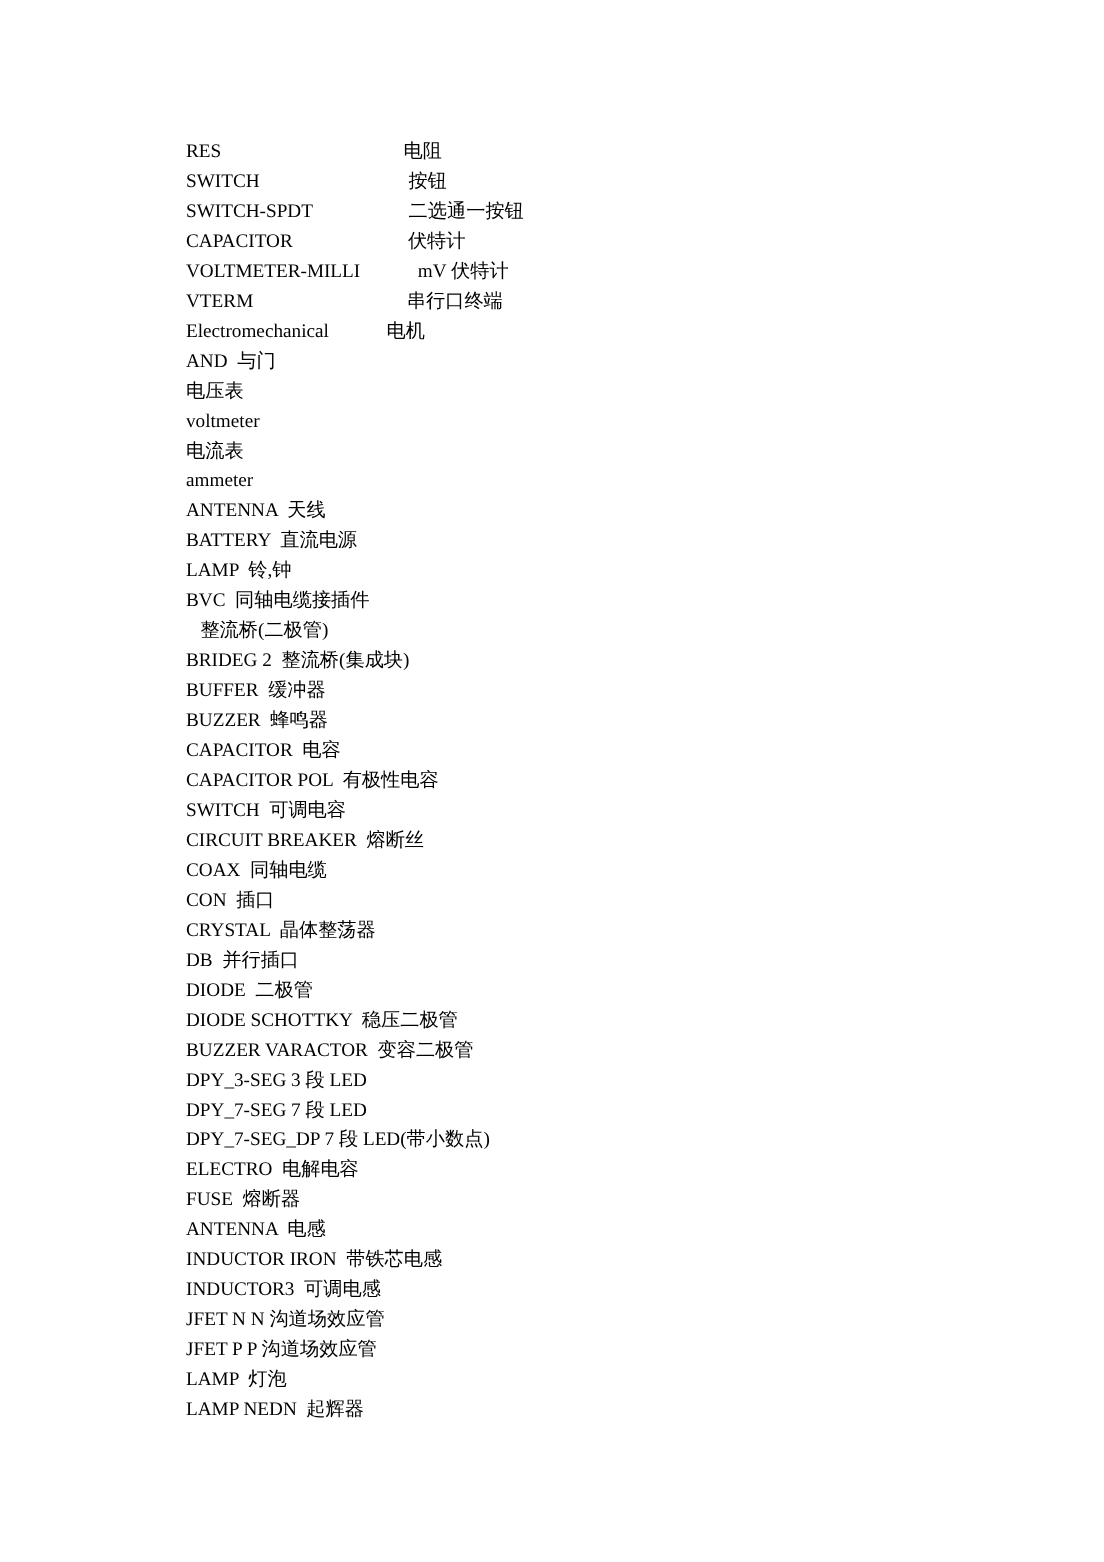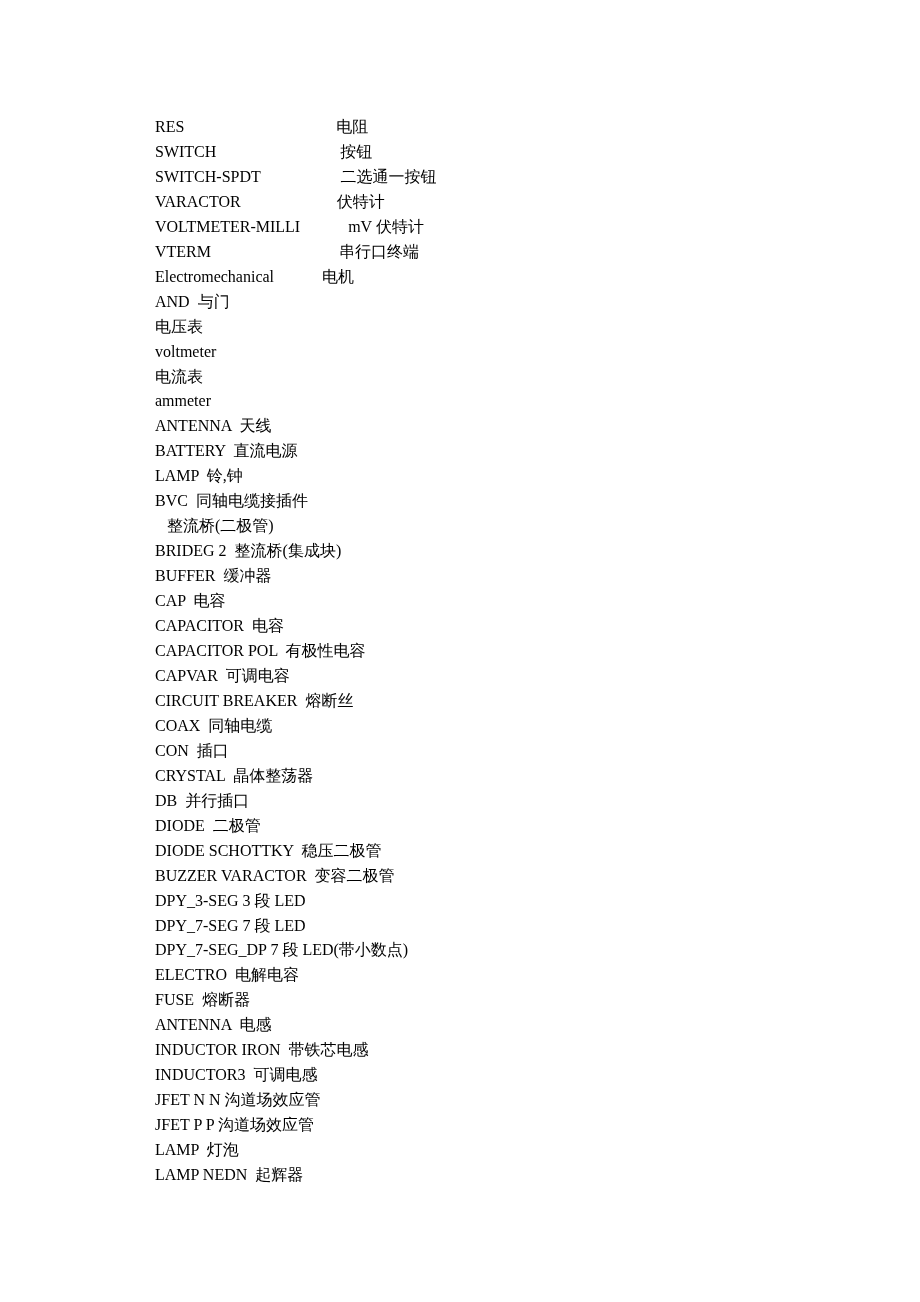--- a/index.html
+++ b/index.html
@@ -19,40 +19,40 @@
       white-space: pre;
     }
   </style>
 </head>
 <body>
 
 <div class="page">
   <div class="line">RES                                      电阻</div>
   <div class="line">SWITCH                               按钮</div>
   <div class="line">SWITCH-SPDT                    二选通一按钮</div>
-  <div class="line">VARACTOR                        伏特计</div>
+  <div class="line">CAPACITOR                        伏特计</div>
   <div class="line">VOLTMETER-MILLI            mV 伏特计</div>
   <div class="line">VTERM                                串行口终端</div>
   <div class="line">Electromechanical            电机</div>
   <div class="line">AND  与门</div>
   <div class="line">电压表</div>
   <div class="line">voltmeter</div>
   <div class="line">电流表</div>
   <div class="line">ammeter</div>
   <div class="line">ANTENNA  天线</div>
   <div class="line">BATTERY  直流电源</div>
   <div class="line">LAMP  铃,钟</div>
   <div class="line">BVC  同轴电缆接插件</div>
   <div class="line">   整流桥(二极管)</div>
   <div class="line">BRIDEG 2  整流桥(集成块)</div>
   <div class="line">BUFFER  缓冲器</div>
-  <div class="line">CAP  电容</div>
+  <div class="line">BUZZER  蜂鸣器</div>
   <div class="line">CAPACITOR  电容</div>
   <div class="line">CAPACITOR POL  有极性电容</div>
-  <div class="line">CAPVAR  可调电容</div>
+  <div class="line">SWITCH  可调电容</div>
   <div class="line">CIRCUIT BREAKER  熔断丝</div>
   <div class="line">COAX  同轴电缆</div>
   <div class="line">CON  插口</div>
   <div class="line">CRYSTAL  晶体整荡器</div>
   <div class="line">DB  并行插口</div>
   <div class="line">DIODE  二极管</div>
   <div class="line">DIODE SCHOTTKY  稳压二极管</div>
   <div class="line">BUZZER VARACTOR  变容二极管</div>
   <div class="line">DPY_3-SEG 3 段 LED</div>
   <div class="line">DPY_7-SEG 7 段 LED</div>

